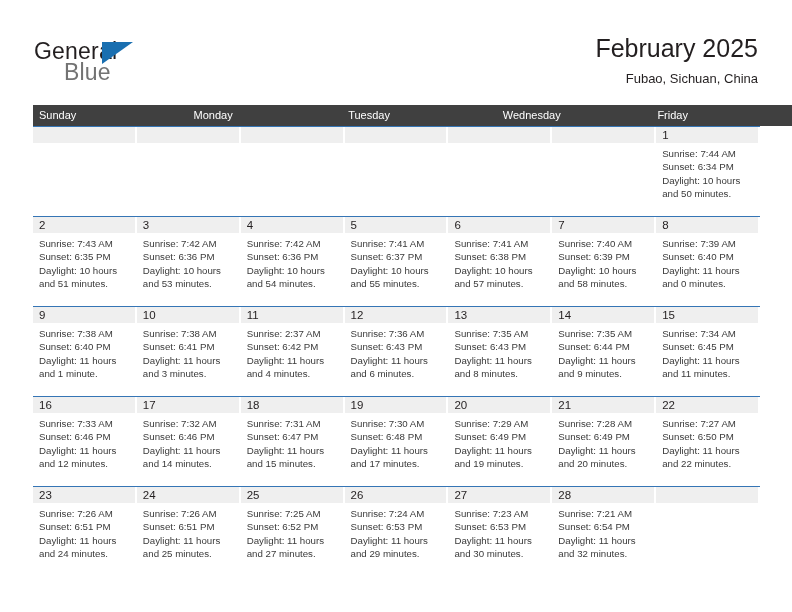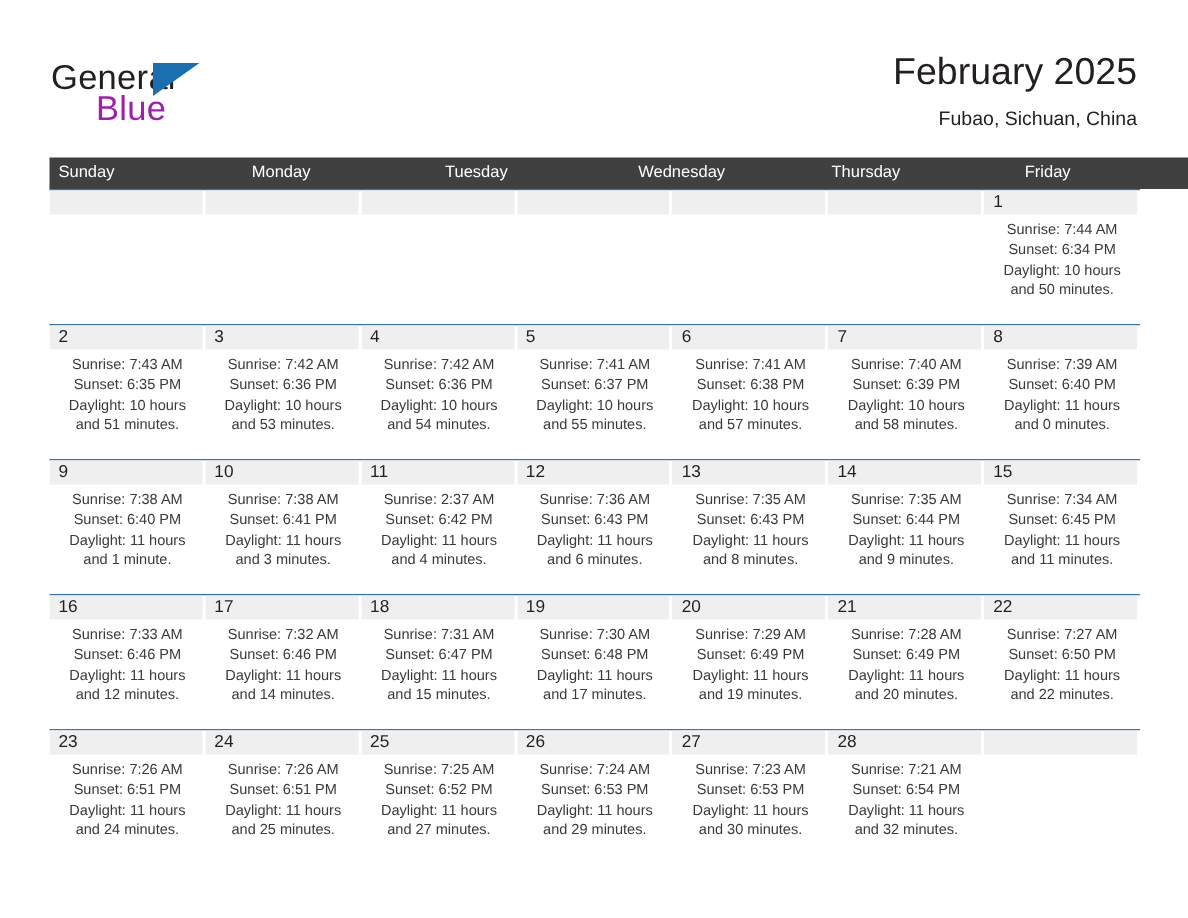--- a/index.html
+++ b/index.html
@@ -39,21 +39,21 @@
     color: #231f20;
     letter-spacing: 0.2px;
     line-height: 26px;
     white-space: nowrap;
   }
   .brand-blue {
     position: absolute;
     left: 30px;
     top: 21px;
     font-size: 23px;
-    color: #a21caf;
+    color: #737373;
     letter-spacing: 0.2px;
     line-height: 26px;
     white-space: nowrap;
   }
   .brand-triangle {
     position: absolute;
     left: 68px;
     top: 4px;
     width: 31px;
     height: 22px;
@@ -122,21 +122,20 @@
     margin-right: 2px;
   }
   .day-num {
     font-size: 11.5px;
     color: #231f20;
     line-height: 16px;
     padding-left: 6px;
   }
   .day-lines {
     padding: 4px 6px 0 6px;
-    text-align: center;
   }
   .day-line {
     font-size: 9.7px;
     color: #3a3a3a;
     line-height: 13.4px;
     white-space: nowrap;
   }
   .day-cell.empty .day-band { background: #efefef; }
 </style>
 </head>
@@ -162,21 +161,20 @@
     </div>
 
   </div>
 
   <div class="calendar">
     <div class="weekday-row" id="weekday-row">
         <div class="weekday">Sunday</div>
         <div class="weekday">Monday</div>
         <div class="weekday">Tuesday</div>
         <div class="weekday">Wednesday</div>
-        <div class="weekday">Thursday</div>
         <div class="weekday">Friday</div>
       </div>
     <div id="weeks-container">
         <div class="week-row">
           <div class="day-cell empty">
             <div class="day-band">
               <div class="day-num"></div>
             </div>
           </div>
           <div class="day-cell empty">

